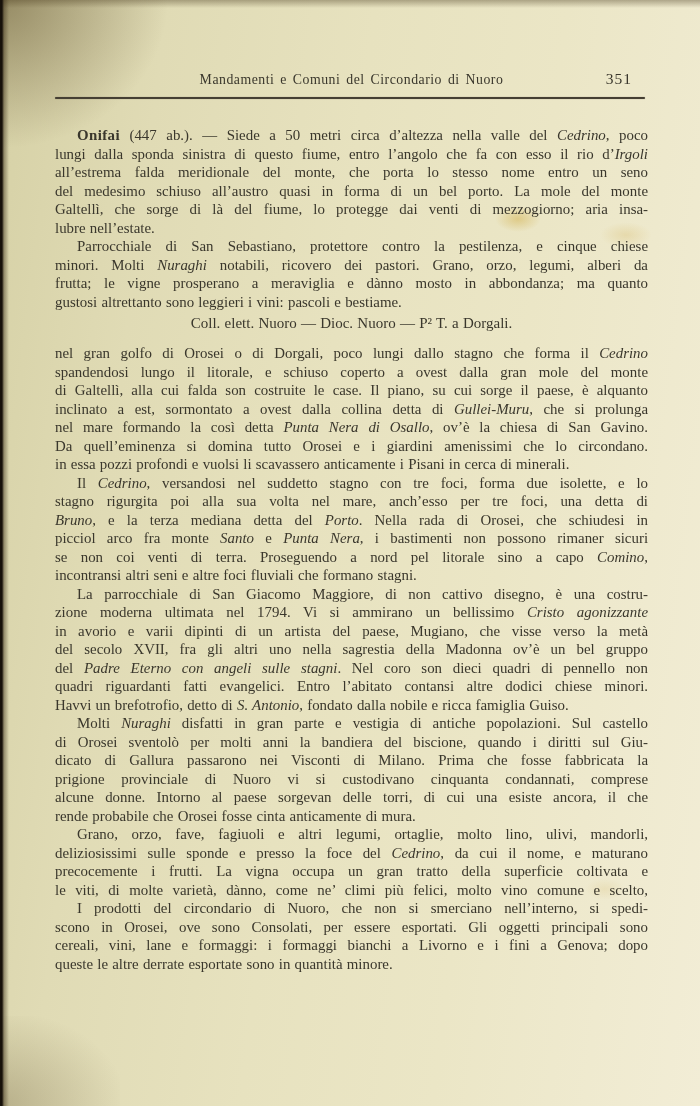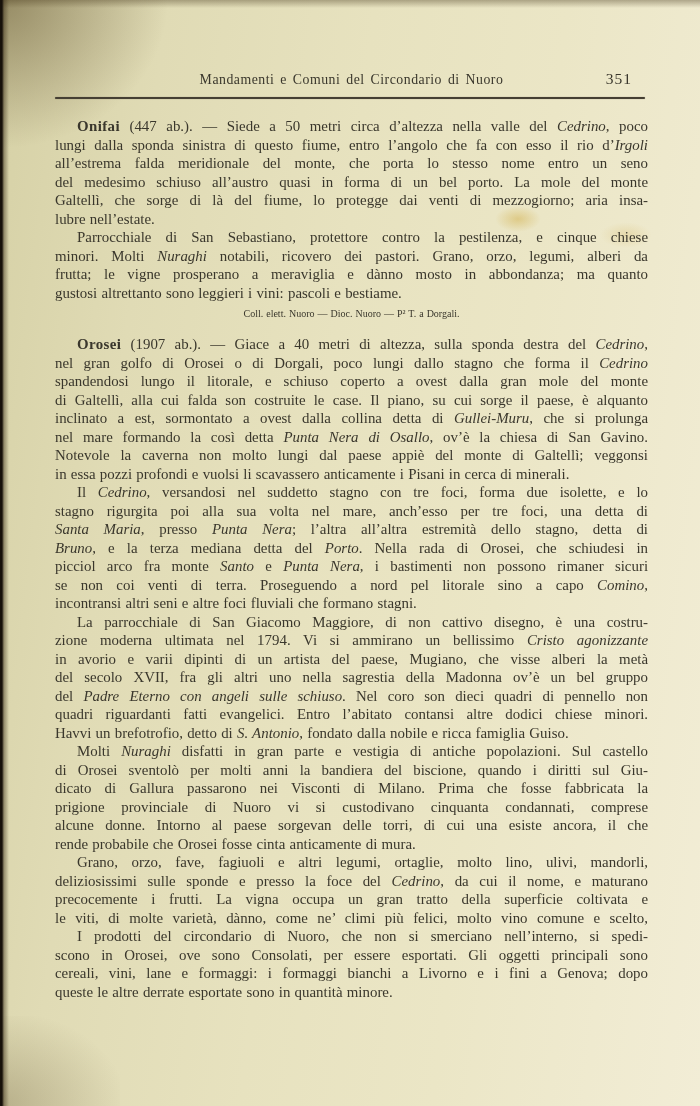--- a/index.html
+++ b/index.html
@@ -26,28 +26,28 @@
     background:radial-gradient(ellipse,rgba(205,165,60,.22),rgba(205,165,60,0) 70%);}
   .stain-c{left:585px;top:878px;width:40px;height:22px;
     background:radial-gradient(ellipse,rgba(200,160,60,.14),rgba(200,160,60,0) 70%);}
 
   .header-title{position:absolute;top:72px;left:55px;width:593px;
     text-align:center;font-size:13.8px;letter-spacing:.5px;word-spacing:2px;}
   .page-number{position:absolute;top:70px;right:68px;font-size:15.5px;letter-spacing:1px;}
   .rule{position:absolute;top:97px;left:55px;width:590px;height:2px;
     background:var(--rule,#453f33);border-radius:1px;box-shadow:0 0 1px rgba(69,63,51,.6);}
 
-  .page-body{position:absolute;top:117px;left:55px;width:593px;
+  .page-body{position:absolute;top:126px;left:55px;width:593px;
     font-size:14.9px;line-height:18.5px;}
   .para{margin:0;}
   .line{white-space:nowrap;height:18.5px;text-align:justify;text-align-last:justify;word-spacing:.5px;}
   .line.last{text-align-last:left;}
   .line.first{text-indent:22px;}
   .para.center{margin:3px 0 13px;}
-  .para.center .line{text-align:right;text-align-last:center;font-size:10px;height:17px;}
+  .para.center .line{text-align:right;text-align-last:center;font-size:15px;height:17px;}
   em{font-style:italic;}
   strong{font-weight:bold;letter-spacing:.4px;}
 </style>
 </head>
 <body>
 
 <div class="page">
   <div class="edge-top"></div>
   <div class="corner-tl"></div>
   <div class="corner-bl"></div>
@@ -72,44 +72,42 @@
       <div class="para body">
         <div class="line first">Parrocchiale di San Sebastiano, protettore contro la pestilenza, e cinque chiese</div>
         <div class="line">minori. Molti <em>Nuraghi</em> notabili, ricovero dei pastori. Grano, orzo, legumi, alberi da</div>
         <div class="line">frutta; le vigne prosperano a meraviglia e dànno mosto in abbondanza; ma quanto</div>
         <div class="line last">gustosi altrettanto sono leggieri i vini: pascoli e bestiame.</div>
       </div>
       <div class="para center">
         <div class="line last">Coll. elett. Nuoro — Dioc. Nuoro — P² T. a Dorgali.</div>
       </div>
       <div class="para body">
-        <div class="line first"><strong>Orosei</strong> (1907 ab.). — Giace a 40 metri di altezza, sulla sponda destra del <em>Cedrino</em>,</div>
         <div class="line">nel gran golfo di Orosei o di Dorgali, poco lungi dallo stagno che forma il <em>Cedrino</em></div>
         <div class="line">spandendosi lungo il litorale, e schiuso coperto a ovest dalla gran mole del monte</div>
         <div class="line">di Galtellì, alla cui falda son costruite le case. Il piano, su cui sorge il paese, è alquanto</div>
         <div class="line">inclinato a est, sormontato a ovest dalla collina detta di <em>Gullei-Muru</em>, che si prolunga</div>
         <div class="line">nel mare formando la così detta <em>Punta Nera di Osallo</em>, ov’è la chiesa di San Gavino.</div>
-        <div class="line">Notevole la caverna non molto lungi dal paese appiè del monte di Galtellì; veggonsi</div>
+        <div class="line">Da quell’eminenza si domina tutto Orosei e i giardini amenissimi che lo circondano.</div>
         <div class="line last">in essa pozzi profondi e vuolsi li scavassero anticamente i Pisani in cerca di minerali.</div>
       </div>
       <div class="para body">
         <div class="line first">Il <em>Cedrino</em>, versandosi nel suddetto stagno con tre foci, forma due isolette, e lo</div>
         <div class="line">stagno rigurgita poi alla sua volta nel mare, anch’esso per tre foci, una detta di</div>
-        <div class="line"><em>Santa Maria</em>, presso <em>Punta Nera</em>; l’altra all’altra estremità dello stagno, detta di</div>
         <div class="line"><em>Bruno</em>, e la terza mediana detta del <em>Porto</em>. Nella rada di Orosei, che schiudesi in</div>
         <div class="line">picciol arco fra monte <em>Santo</em> e <em>Punta Nera</em>, i bastimenti non possono rimaner sicuri</div>
         <div class="line">se non coi venti di terra. Proseguendo a nord pel litorale sino a capo <em>Comino</em>,</div>
         <div class="line last">incontransi altri seni e altre foci fluviali che formano stagni.</div>
       </div>
       <div class="para body">
         <div class="line first">La parrocchiale di San Giacomo Maggiore, di non cattivo disegno, è una costru-</div>
         <div class="line">zione moderna ultimata nel 1794. Vi si ammirano un bellissimo <em>Cristo agonizzante</em></div>
-        <div class="line">in avorio e varii dipinti di un artista del paese, Mugiano, che visse alberi la metà</div>
+        <div class="line">in avorio e varii dipinti di un artista del paese, Mugiano, che visse verso la metà</div>
         <div class="line">del secolo XVII, fra gli altri uno nella sagrestia della Madonna ov’è un bel gruppo</div>
-        <div class="line">del <em>Padre Eterno con angeli sulle schiuso</em>. Nel coro son dieci quadri di pennello non</div>
+        <div class="line">del <em>Padre Eterno con angeli sulle stagni</em>. Nel coro son dieci quadri di pennello non</div>
         <div class="line">quadri riguardanti fatti evangelici. Entro l’abitato contansi altre dodici chiese minori.</div>
         <div class="line last">Havvi un brefotrofio, detto di <em>S. Antonio</em>, fondato dalla nobile e ricca famiglia Guiso.</div>
       </div>
       <div class="para body">
         <div class="line first">Molti <em>Nuraghi</em> disfatti in gran parte e vestigia di antiche popolazioni. Sul castello</div>
         <div class="line">di Orosei sventolò per molti anni la bandiera del biscione, quando i diritti sul Giu-</div>
         <div class="line">dicato di Gallura passarono nei Visconti di Milano. Prima che fosse fabbricata la</div>
         <div class="line">prigione provinciale di Nuoro vi si custodivano cinquanta condannati, comprese</div>
         <div class="line">alcune donne. Intorno al paese sorgevan delle torri, di cui una esiste ancora, il che</div>
         <div class="line last">rende probabile che Orosei fosse cinta anticamente di mura.</div>

